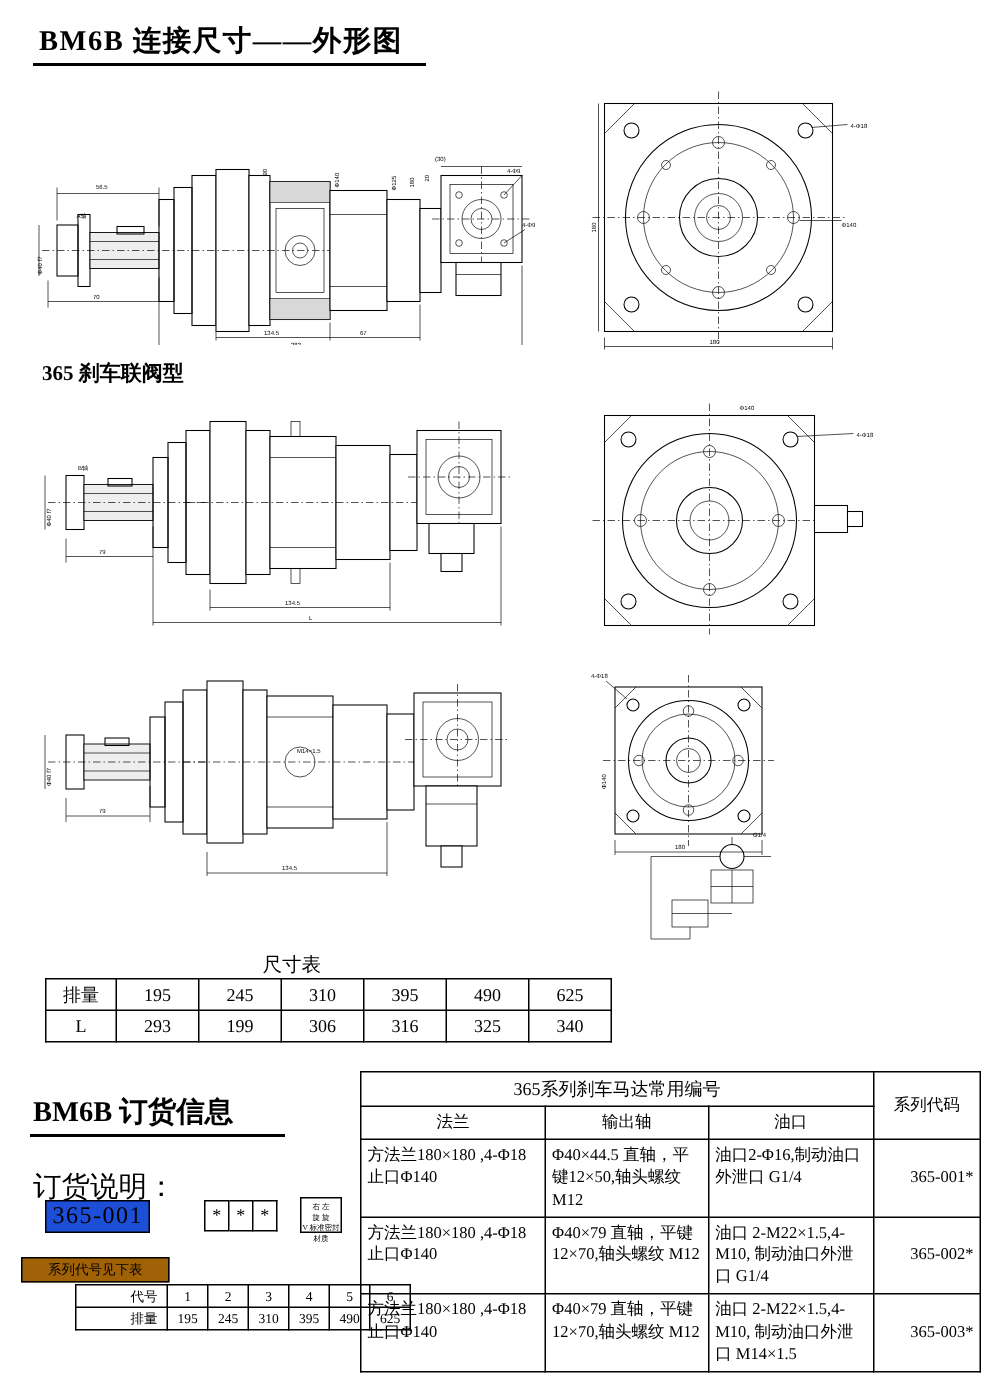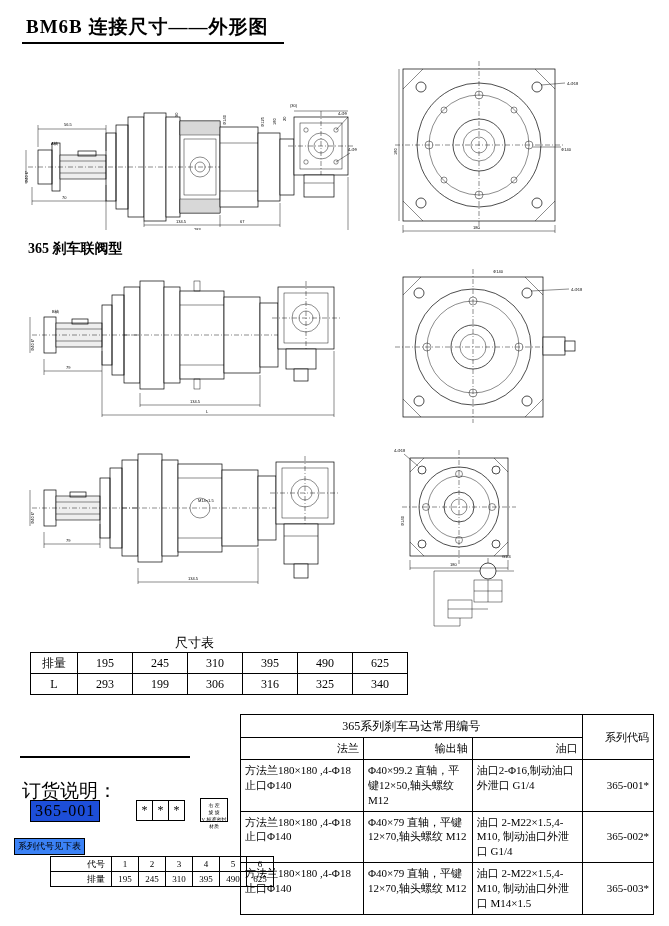--- a/index.html
+++ b/index.html
@@ -150,22 +150,22 @@
     text-align: center;
     padding-top: 3px;
     box-sizing: border-box;
   }
   .note-series {
     position: absolute;
     left: 14px;
     top: 838px;
     border: 1px solid #000;
     font-size: 9px;
-    padding: 1px 3px;
-    background: #3b82f6;
+    padding: 1px 17px;
+    background: #a16207;
   }
   .vtable {
     position: absolute;
     left: 50px;
     top: 856px;
     border-collapse: collapse;
     font-size: 9px;
     font-family: "Liberation Serif", serif;
   }
   .vtable td {
@@ -193,21 +193,21 @@
     padding: 3px 4px;
     vertical-align: top;
     font-weight: normal;
     line-height: 1.35;
   }
   .order-table .ttl {
     text-align: center;
     font-size: 12px;
   }
   .order-table .ch {
-    text-align: right;
+    text-align: center;
   }
   .order-table .code {
     text-align: right;
     vertical-align: middle;
     white-space: nowrap;
   }
   .col-flange { width: 128px; }
   .col-shaft  { width: 110px; }
   .col-port   { width: 110px; }
   .col-code   { width: 66px; }
@@ -537,20 +537,21 @@
       <td>293</td>
       <td>199</td>
       <td>306</td>
       <td>316</td>
       <td>325</td>
       <td>340</td>
     </tr>
   </tbody>
     </table>
 
+  <div class="title-order">BM6B 订货信息</div>
   <div class="title-order-underline"></div>
   <div class="order-desc">订货说明：</div>
 
   <div class="order-box">
     <div class="code-row">
       <span class="code-main">365-001</span>
       <span class="code-cellrow">
         <span class="cc">*</span>
         <span class="cc">*</span>
         <span class="cc">*</span>
@@ -594,21 +595,21 @@
       <td class="ttl" colspan="3">365系列刹车马达常用编号</td>
       <td class="ch col-code" rowspan="2" style="vertical-align:middle;">系列代码</td>
     </tr>
     <tr>
       <td class="ch col-flange">法兰</td>
       <td class="ch col-shaft">输出轴</td>
       <td class="ch col-port">油口</td>
     </tr>
     <tr>
       <td>方法兰180×180 ,4-Φ18 止口Φ140</td>
-      <td>Φ40×99.2 直轴，平键12×50,轴头螺纹 M12</td>
+      <td>Φ40×44.5 直轴，平键12×50,轴头螺纹 M12</td>
       <td>油口2-Φ16,制动油口外泄口 G1/4</td>
       <td class="code">365-001*</td>
     </tr>
     <tr>
       <td>方法兰180×180 ,4-Φ18 止口Φ140</td>
       <td>Φ40×79 直轴，平键 12×70,轴头螺纹 M12</td>
       <td>油口 2-M22×1.5,4-M10, 制动油口外泄口 G1/4</td>
       <td class="code">365-002*</td>
     </tr>
     <tr>

